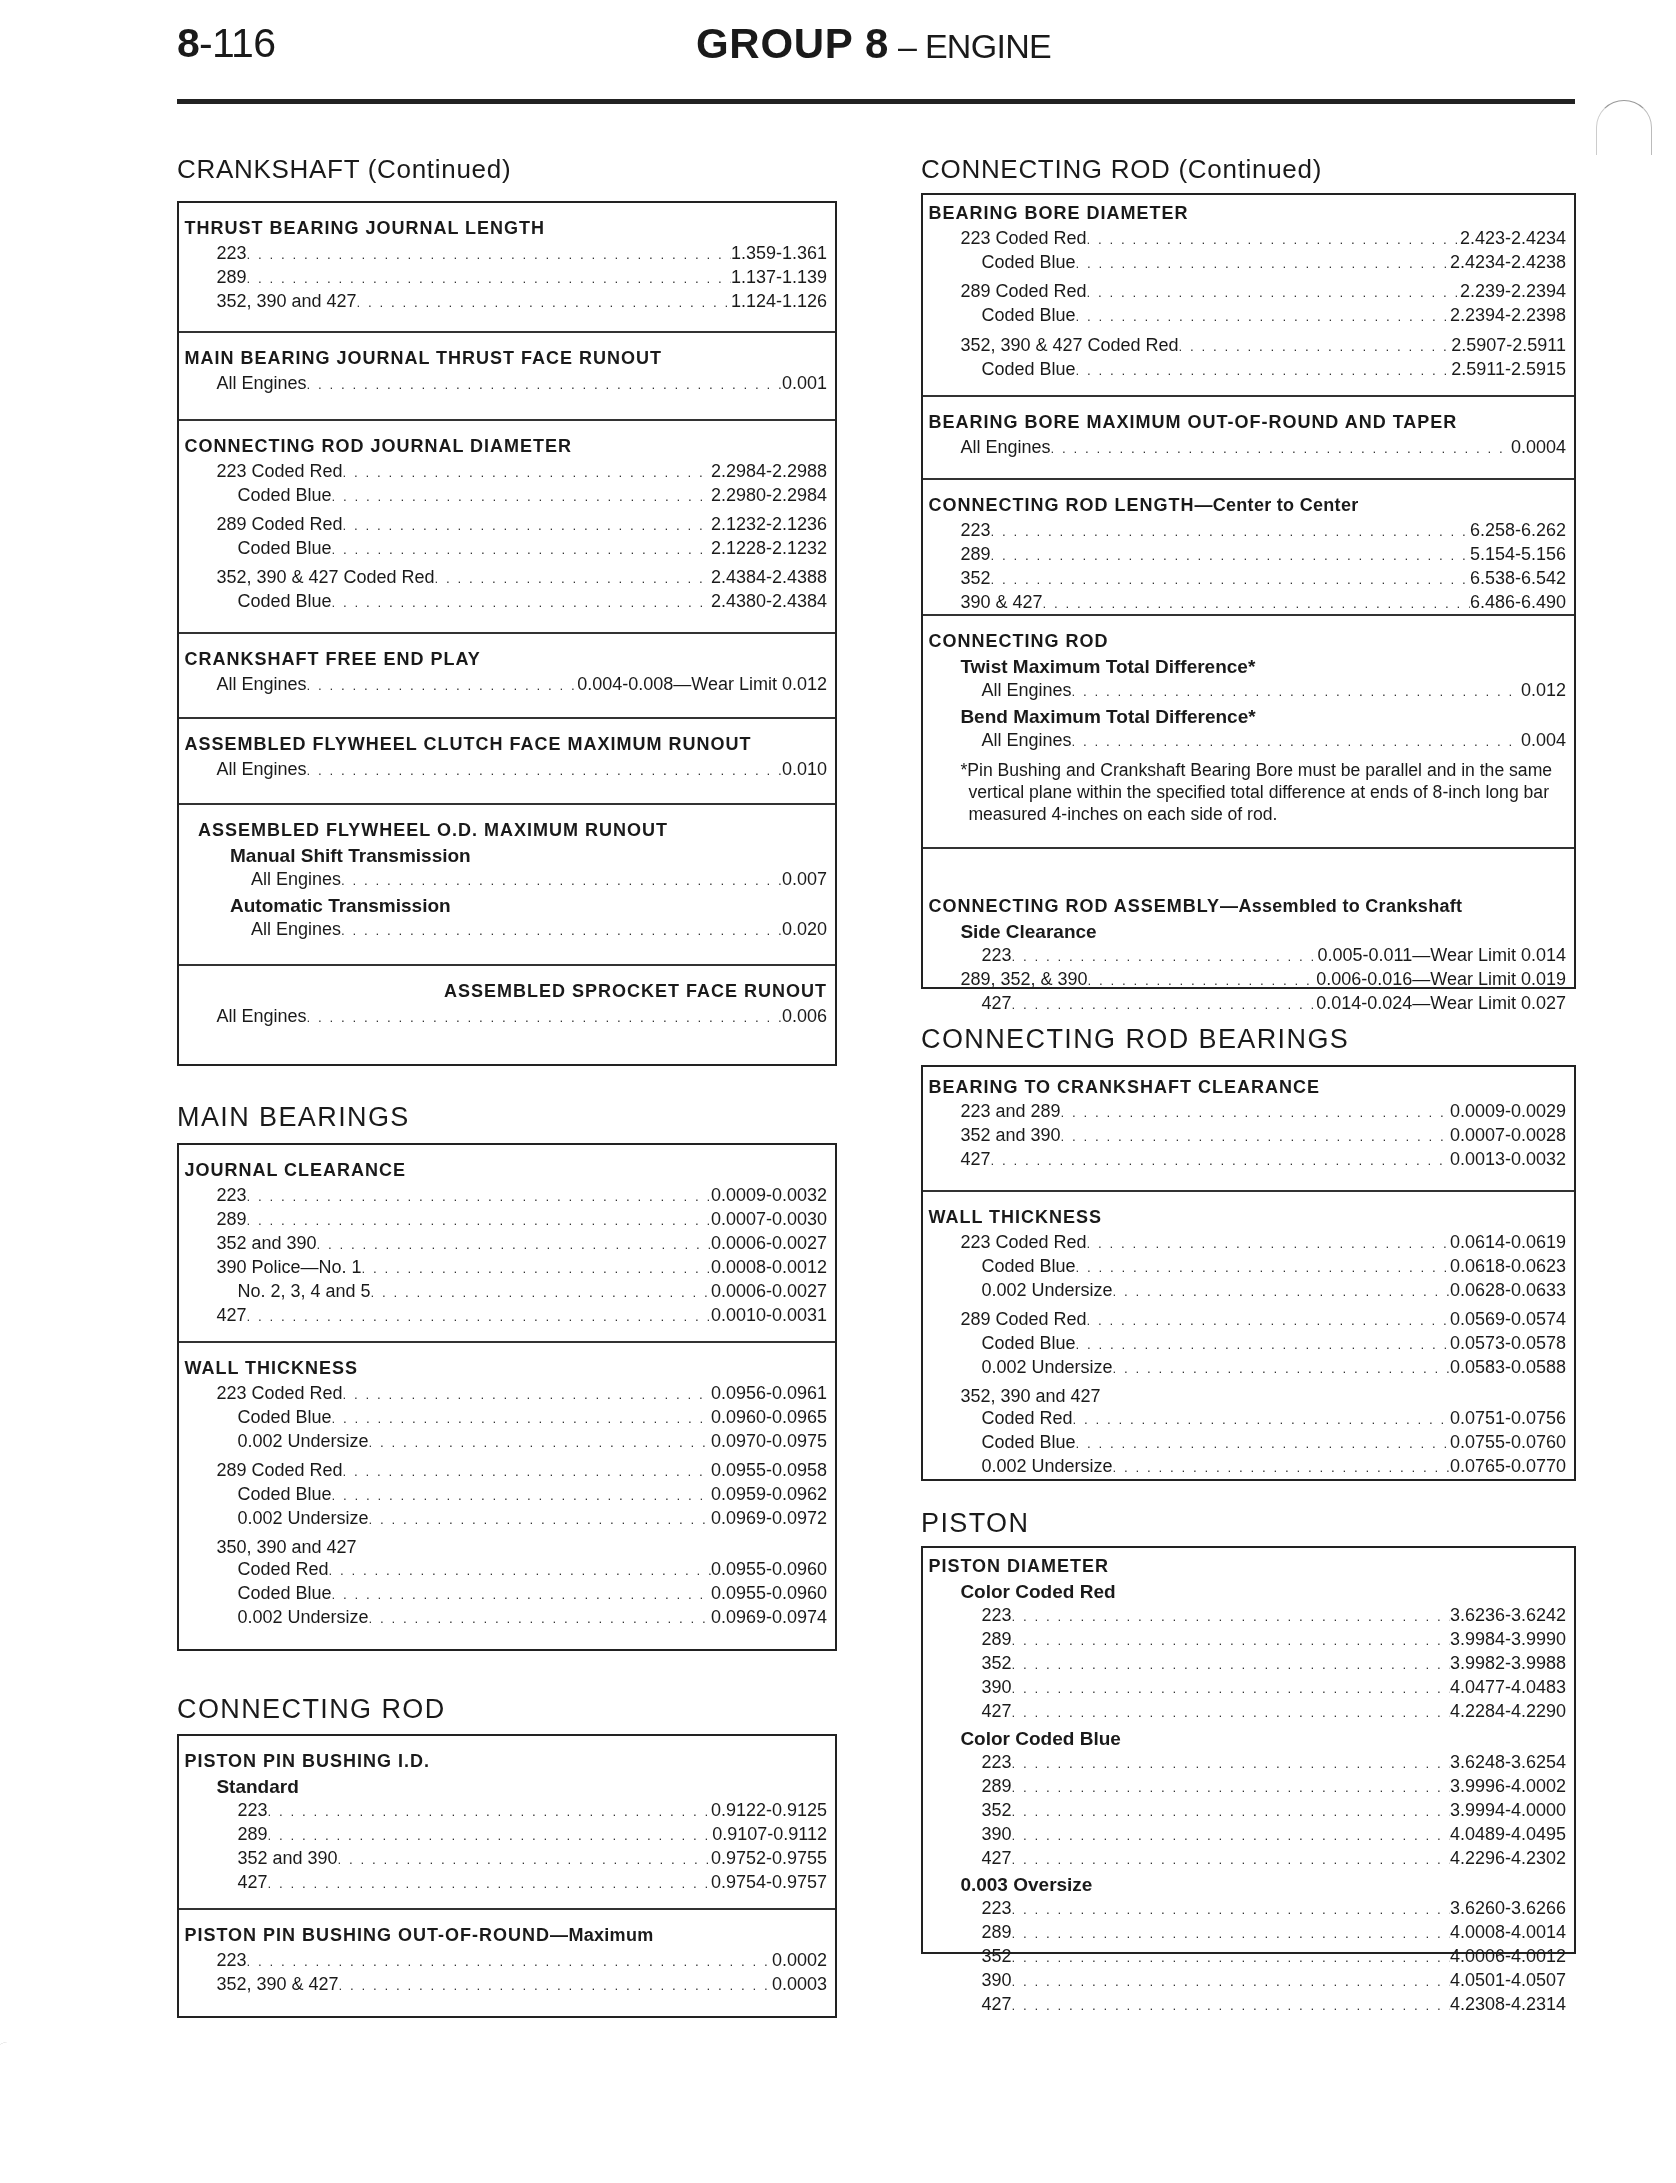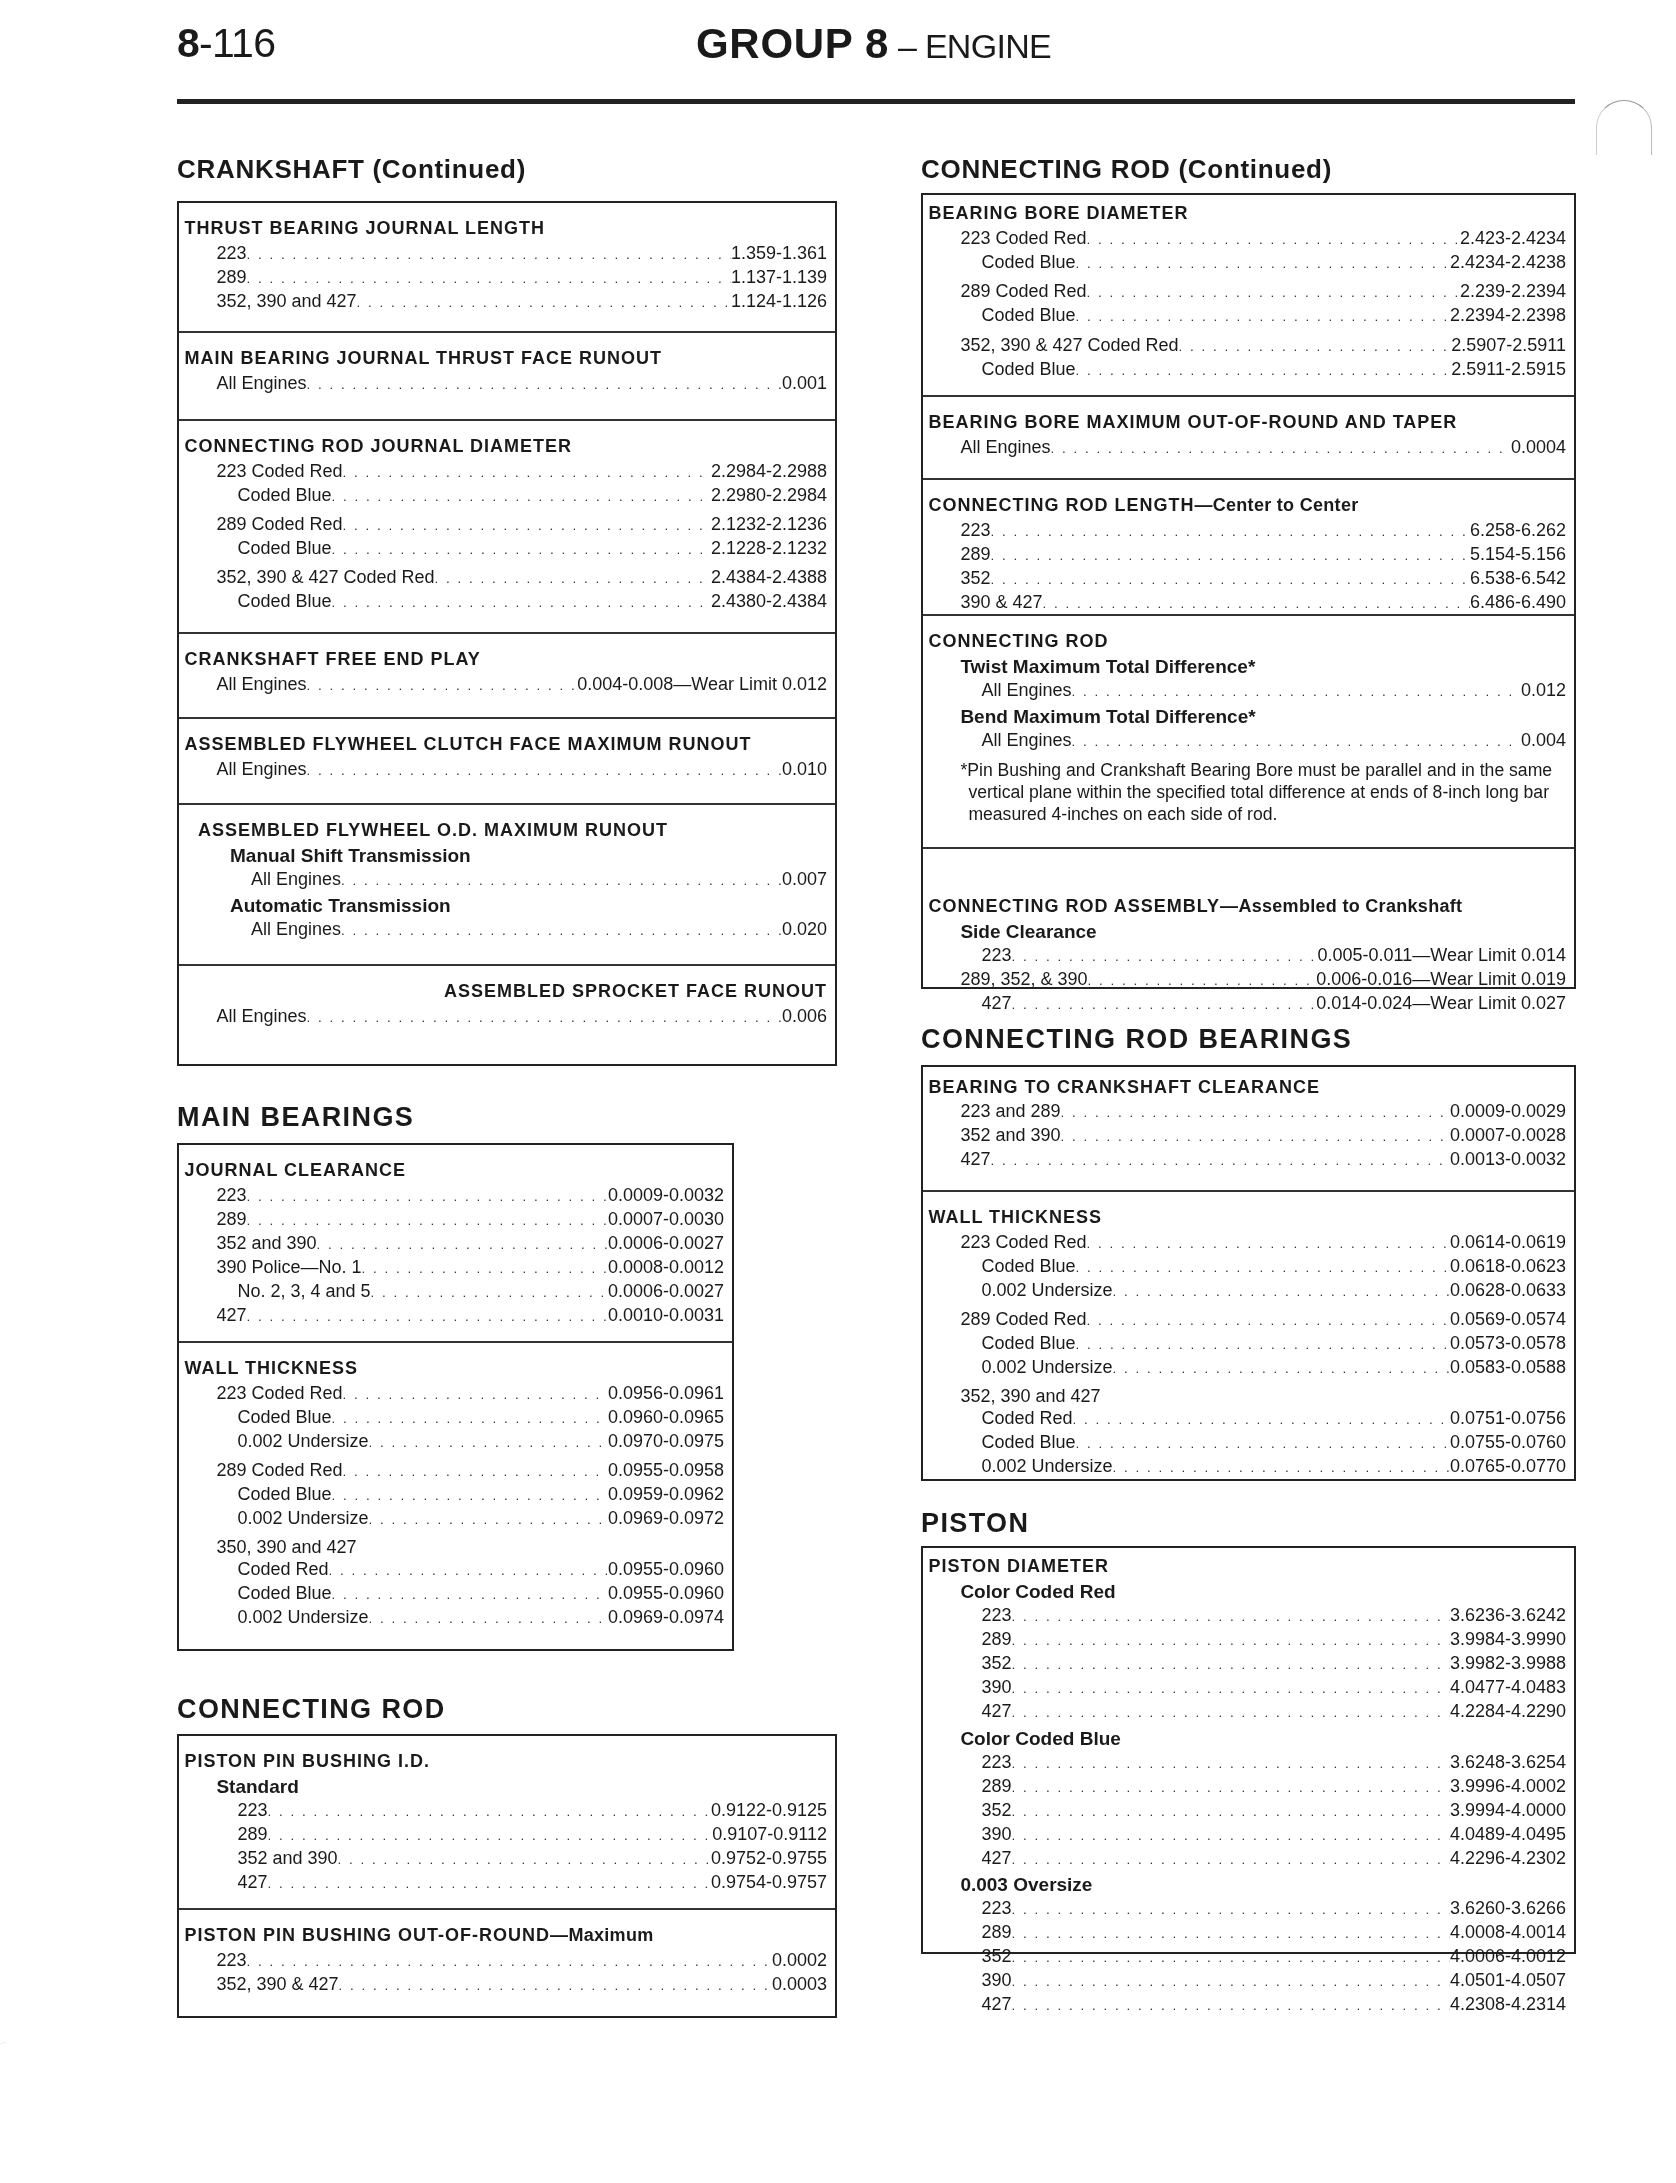--- a/index.html
+++ b/index.html
@@ -10,21 +10,21 @@
   .page-num .rest { font-weight: normal; }
   .group-title { position: absolute; left: 696px; top: 20px; font-size: 42px; font-weight: bold; letter-spacing: 0.7px; }
   .group-title .sub { font-weight: normal; font-size: 34px; letter-spacing: -0.7px; }
   .header-rule { position: absolute; left: 177px; top: 99px; width: 1398px; height: 4.7px; background: #222; }
   .corner-arc { position: absolute; left: 1596px; top: 100px; width: 54px; height: 54px;
                 border-top: 1.4px solid #999; border-left: 0.7px solid #ccc; border-right: 0.7px solid #bbb;
                 border-radius: 50% 50% 0 0; }
   .edge-arc { position: absolute; left: -27px; top: 2042px; width: 68px; height: 203px;
               border-left: 1.4px solid #aaa; border-radius: 50%; }
 
-  .sec-title { position: absolute; font-weight: bold; font-size: 26px; letter-spacing: 0.7px; }
+  .sec-title { position: absolute; font-weight: normal; font-size: 26px; letter-spacing: 0.7px; }
   .sec-title.big { font-size: 27px; letter-spacing: 1.4px; }
 
   .box { position: absolute; border: 2.7px solid #222; box-sizing: border-box; }
   .sub-sec { position: absolute; left: 0; right: 0; padding: 0 8px 0 5.4px; box-sizing: border-box; }
   .sub-sec + .divider { }
   .divider { position: absolute; left: 0; right: 0; height: 2px; background: #333; }
 
   .shead { font-weight: bold; font-size: 18px; letter-spacing: 1px; margin-top: 15px; margin-bottom: 2.7px; white-space: nowrap; }
   .shead .mixed { letter-spacing: 0.3px; }
   .group-label { font-weight: bold; font-size: 19px; font-family: "Liberation Sans Narrow", "Liberation Sans", sans-serif;
@@ -171,21 +171,21 @@
         <div class="row">
           <span class="lbl">All Engines</span>
           <span class="dots"></span>
           <span class="val">0.006</span>
         </div>
       </div>
   </div>
 </div>
 
 <div class="sec-title big" style="left:177px; top:1102px;">MAIN  BEARINGS</div>
-<div class="box" style="left:177px; top:1143px; width:557px; height:508px;">
+<div class="box" style="left:177px; top:1143px; width:660px; height:508px;">
   <div class="sub-sec" style="top:0;">
     <div class="shead">JOURNAL CLEARANCE</div>
     <div class="rows">
         <div class="row">
           <span class="lbl">223</span>
           <span class="dots"></span>
           <span class="val">0.0009-0.0032</span>
         </div>
         <div class="row">
           <span class="lbl">289</span>

